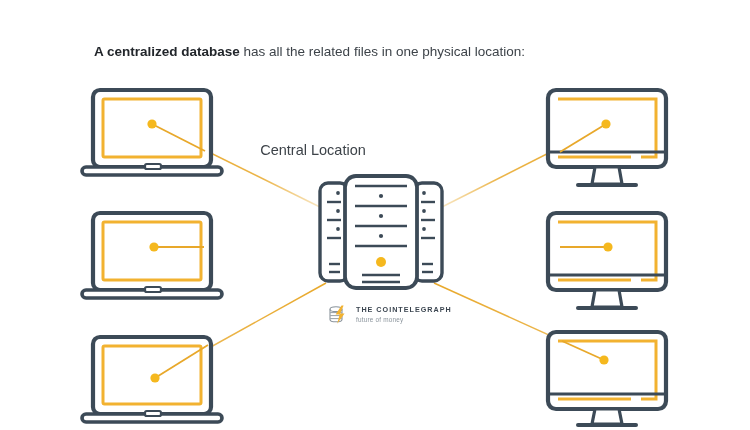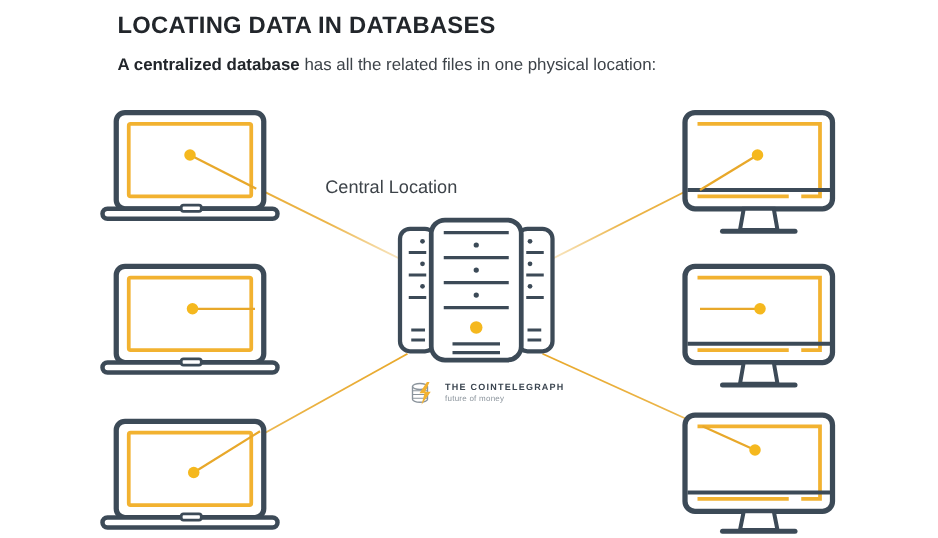--- a/index.html
+++ b/index.html
@@ -96,21 +96,20 @@
     letter-spacing: 0.2px;
     white-space: nowrap;
     margin-top: 1.5px;
   }
 </style>
 </head>
 <body>
 
 <div id="infographic">
 
-  <div class="title">LOCATING DATA IN DATABASES</div>
 
   <div class="subtitle">
     <span class="strong">A centralized database</span><span> has all the related files in one physical location:</span>
   </div>
 
   <svg id="scene" viewBox="0 0 750 430" xmlns="http://www.w3.org/2000/svg">
 
     <defs>
       <linearGradient id="fadeRight" x1="0" y1="0" x2="1" y2="0">
         <stop offset="0" stop-color="#e8a82a" stop-opacity="1"></stop>

